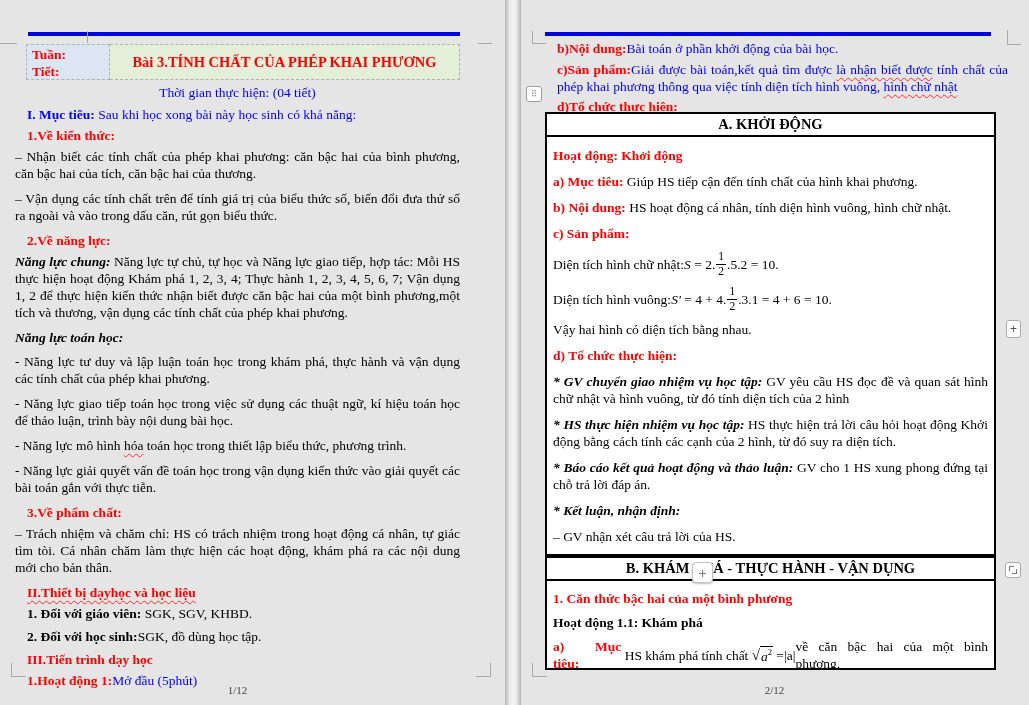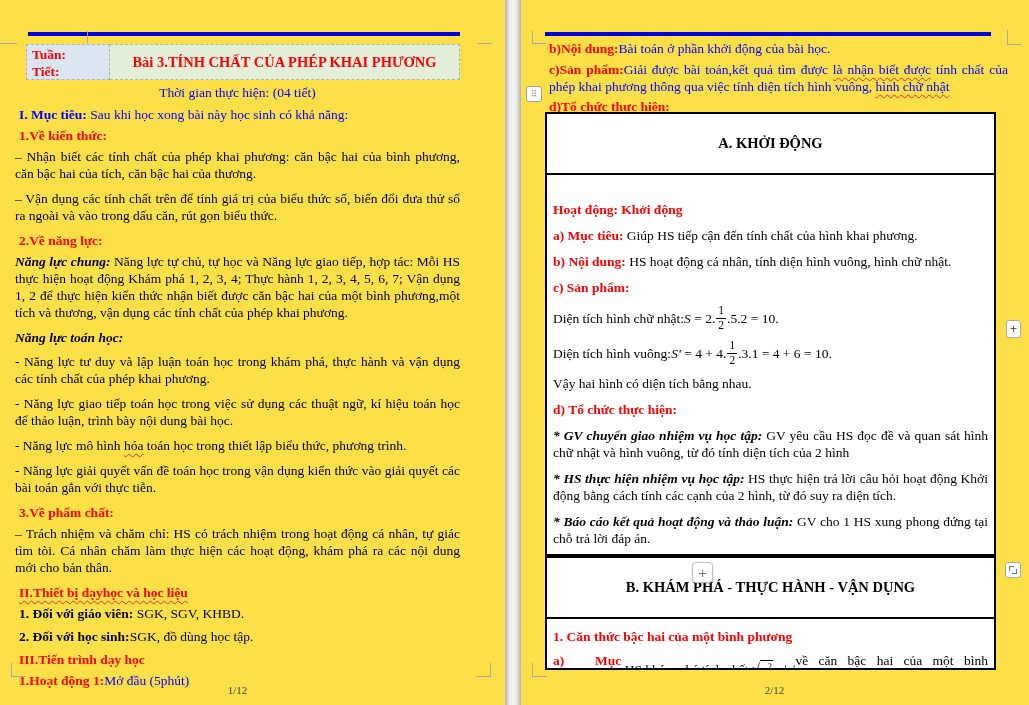--- a/index.html
+++ b/index.html
@@ -2,21 +2,21 @@
 <html><head>
 <meta charset="utf-8">
 <style>
   html,body{margin:0;padding:0;}
   body{
     width:1029px;height:705px;position:relative;overflow:hidden;
     background:#ffffff;
     font-family:"Liberation Serif", serif;
     color:#000;
   }
-  .page{position:absolute;top:0;height:705px;background:#fde047;}
+  .page{position:absolute;top:0;height:705px;background:#e5e5e5;}
   .page-left{left:0;width:505px;}
   .page-right{left:521px;width:508px;}
   .gutter{
     position:absolute;left:505px;top:0;width:16px;height:705px;
     background:linear-gradient(to right,#b5b5b5 0%,#e9e9e9 28%,#f6f6f6 50%,#e9e9e9 72%,#b5b5b5 100%);
   }
   .blue-rule{position:absolute;height:4px;background:#0101df;}
   .rule-left{left:28px;top:32px;width:432px;}
   .rule-right{left:24px;top:32px;width:446px;}
 
@@ -30,38 +30,38 @@
     flex:1;box-sizing:border-box;background:#e3efd9;border:1px dashed #b0b0b0;border-left:none;
     display:flex;align-items:center;justify-content:center;
     color:#ff0000;font-weight:bold;font-size:14.5px;
   }
 
   .content{position:absolute;font-size:13.5px;line-height:1.26;}
   .content-left{left:15px;top:84px;width:445px;}
   .content-right{left:24px;top:40px;width:463px;}
 
   .p{margin:0 0 8px 0;text-align:justify;}
-  .p-tight{margin:0 0 4px 4px;text-align:justify;}
+  .p-tight{margin:0 0 4px 12px;text-align:justify;}
   .center{text-align:center;margin:0 0 2px 0;}
   .red{color:#ff0000;font-weight:bold;}
   .blue{color:#0000ff;}
   .bold{font-weight:bold;}
   .bi{font-weight:bold;font-style:italic;}
   .sq{
     text-decoration:underline;text-decoration-style:wavy;
     text-decoration-color:#ff2a2a;text-decoration-thickness:1px;text-underline-offset:3px;
   }
 
   
   .acts{position:absolute;left:24px;width:451px;border:2px solid #000;box-sizing:border-box;background:#fff;overflow:hidden;}
   .tableA{top:112px;height:444px;}
   .tableB{top:556px;height:114px;}
   .tbl-header{
     text-align:center;font-weight:bold;font-size:14.5px;
-    padding:21px 2px;border-bottom:2px solid #000;
+    padding:2px 2px;border-bottom:2px solid #000;
   }
   .tbl-body{padding:3px 6px 0 6px;font-size:13.5px;line-height:1.26;}
   .tbl-body .p{margin:9px 0;}
   .tableB .tbl-body .p{margin:7px 0;}
 
   
   .mvar{font-style:italic;}
   .frac{display:inline-block;vertical-align:-38%;text-align:center;line-height:1;margin:0 1px;}
   .frac span{display:block;}
   .frac .fnum{padding:0 2px 1px 2px;border-bottom:1px solid #000;font-size:11.5px;}
@@ -172,21 +172,21 @@
 
   <div class="content content-right">
     <p class="p-tight"><span class="red">b)Nội dung:</span><span class="blue">Bài toán ở phần khởi động của bài học.</span></p>
     <p class="p-tight" style="margin-bottom:3px;"><span class="red">c)Sản phẩm:</span><span class="blue">Giải được bài toán,kết quả tìm được </span><span class="blue sq">là nhận biết được</span><span class="blue"> tính chất của phép khai phương thông qua việc tính diện tích hình vuông, </span><span class="blue sq">hình chữ nhật</span></p>
     <p class="p-tight red">d)Tổ chức thực hiện:</p>
   </div>
 
   <div class="acts tableA">
     <div class="tbl-header">A. KHỞI ĐỘNG</div>
     <div class="tbl-body">
-      <p class="p red" style="margin-top:23px;">Hoạt động: Khởi động</p>
+      <p class="p red" style="margin-top:7px;">Hoạt động: Khởi động</p>
       <p class="p"><span class="red">a) Mục tiêu:</span><span> Giúp HS tiếp cận đến tính chất của hình khai phương.</span></p>
       <p class="p"><span class="red">b) Nội dung:</span><span> HS hoạt động cá nhân, tính diện hình vuông, hình chữ nhật.</span></p>
       <p class="p red">c) Sản phẩm:</p>
       <p class="p formula-line">
         <span>Diện tích hình chữ nhật: </span>
         <span class="mvar">S</span>
           <span style="white-space:pre;"> = 2.</span>
           <span class="frac">
             <span class="fnum">1</span>
             <span class="fden">2</span>
@@ -211,20 +211,21 @@
       <p class="p bi">* Kết luận, nhận định:</p>
       <p class="p">– GV nhận xét câu trả lời của HS.</p>
 
     </div>
   </div>
 
   <div class="acts tableB">
     <div class="tbl-header">B. KHÁM PHÁ - THỰC HÀNH - VẬN DỤNG</div>
     <div class="tbl-body">
       <p class="p red" style="margin-top:6px;">1. Căn thức bậc hai của một bình phương</p>
+      <p class="p bold">Hoạt động 1.1: Khám phá</p>
       <p class="p formula-line">
         <span class="red">a) Mục tiêu:</span>
           <span style="white-space:pre;"> HS khám phá tính chất </span>
         <span class="radical">√</span>
           <span class="radicand"><span class="mvar">a</span><sup>2</sup></span>
           <span style="white-space:pre;"> =|a|</span>
         <span> về căn bậc hai của một bình phương.</span>
       </p>
     </div>
   </div>

